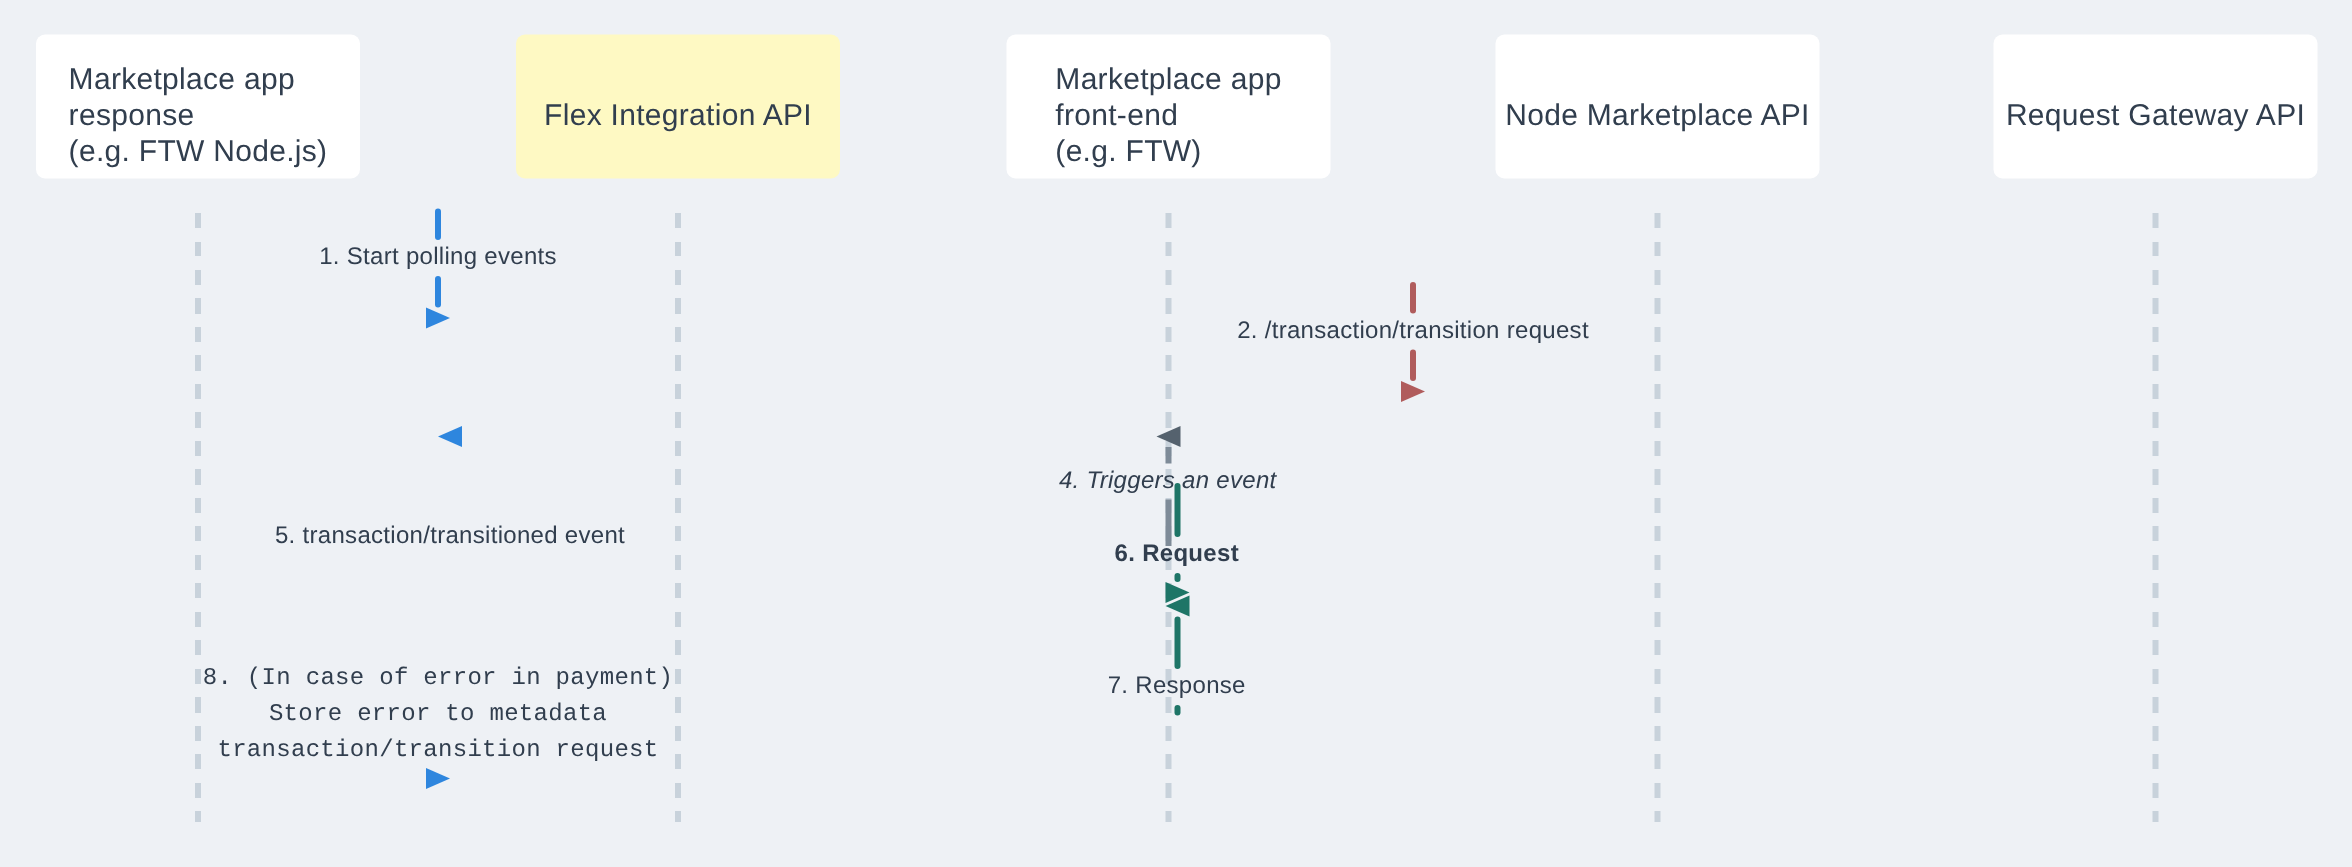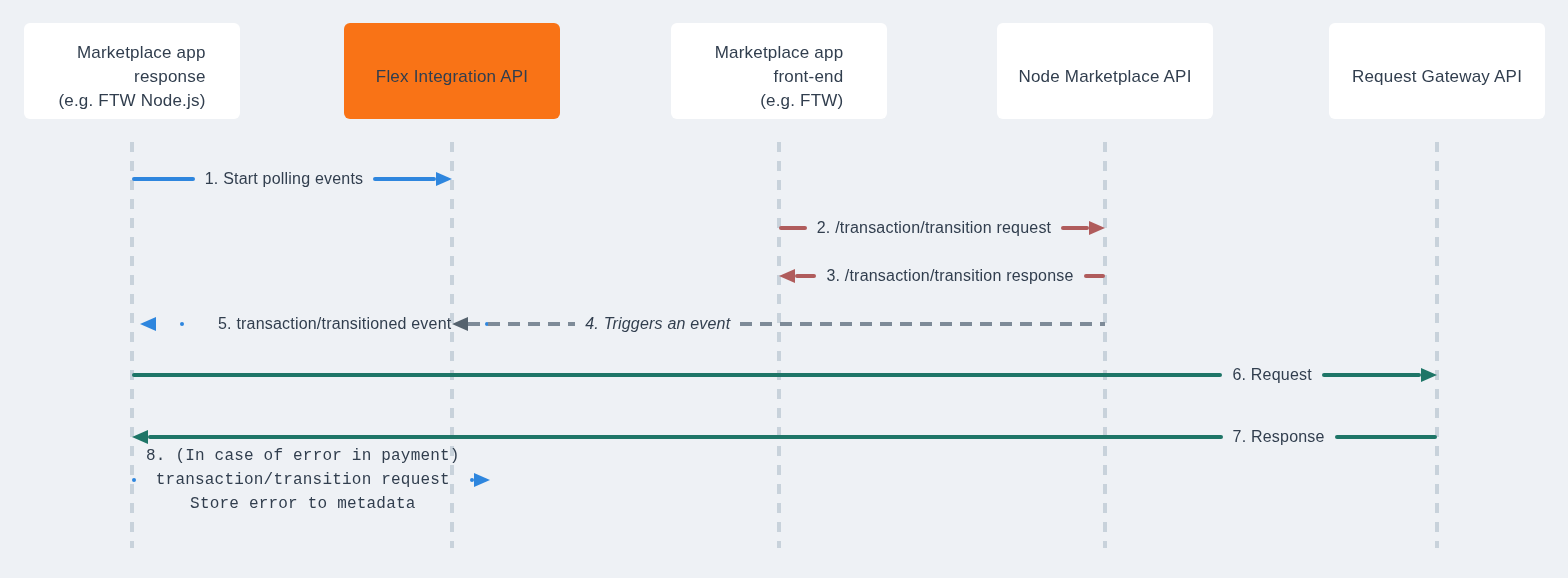--- a/index.html
+++ b/index.html
@@ -15,33 +15,34 @@
   }
   .participant-box {
     position: absolute;
     background: #ffffff;
     border-radius: 6px;
     display: flex;
     align-items: center;
     justify-content: center;
   }
   .participant-label {
-    text-align: right;
-    font-size: 17px;
+    text-align: left;
+    font-size: 20px;
     line-height: 24px;
     letter-spacing: 0.2px;
     margin-top: 12px;
   }
   .lifeline {
     position: absolute;
   }
   .message {
     position: absolute;
     display: flex;
     align-items: center;
+    flex-direction: column;
   }
   .seg {
     height: 3.5px;
     border-radius: 2px;
     min-width: 4px;
   }
   .arrowhead {
     flex: none;
     width: 0;
     height: 0;
@@ -64,21 +65,21 @@
 <div id="diagram" style="background: rgb(238, 241, 245); width: 1568px; height: 578px; color: rgb(49, 62, 78);">
     <div class="lifeline" style="left: 130px; top: 142px; width: 4px; height: 406px; background: repeating-linear-gradient(rgb(200, 210, 219) 0px, rgb(200, 210, 219) 10px, transparent 10px, transparent 19px);"></div>
     <div class="participant-box" style="left: 24px; top: 23px; width: 216px; height: 96px; border-radius: 6px; background: rgb(255, 255, 255);">
       <div class="participant-label">
         <div>Marketplace app</div>
         <div>response</div>
         <div>(e.g. FTW Node.js)</div>
       </div>
     </div>
     <div class="lifeline" style="left: 450px; top: 142px; width: 4px; height: 406px; background: repeating-linear-gradient(rgb(200, 210, 219) 0px, rgb(200, 210, 219) 10px, transparent 10px, transparent 19px);"></div>
-    <div class="participant-box" style="left: 344px; top: 23px; width: 216px; height: 96px; border-radius: 6px; background: #f97316;">
+    <div class="participant-box" style="left: 344px; top: 23px; width: 216px; height: 96px; border-radius: 6px; background: #fef9c3;">
       <div class="participant-label">
         <div>Flex Integration API</div>
       </div>
     </div>
     <div class="lifeline" style="left: 777px; top: 142px; width: 4px; height: 406px; background: repeating-linear-gradient(rgb(200, 210, 219) 0px, rgb(200, 210, 219) 10px, transparent 10px, transparent 19px);"></div>
     <div class="participant-box" style="left: 671px; top: 23px; width: 216px; height: 96px; border-radius: 6px; background: rgb(255, 255, 255);">
       <div class="participant-label">
         <div>Marketplace app</div>
         <div>front-end</div>
         <div>(e.g. FTW)</div>
@@ -105,63 +106,55 @@
       <div class="arrowhead" style="border-left: 16px solid rgb(46, 134, 222);"></div>
     </div>
     <div class="message" style="left: 779px; width: 326px; top: 188px; height: 80px; justify-content: flex-end;">
       <div class="seg" style="flex-grow: 1; background: rgb(176, 92, 92);"></div>
       <div class="message-label">
         <div>2. /transaction/transition request</div>
       </div>
       <div class="seg" style="flex-grow: 1; background: rgb(176, 92, 92);"></div>
       <div class="arrowhead" style="border-left: 16px solid rgb(176, 92, 92);"></div>
     </div>
-    <div class="message" style="left: 779px; width: 326px; top: 236px; height: 80px;">
-      <div class="arrowhead" style="border-right: 16px solid rgb(176, 92, 92);"></div>
-      <div class="seg" style="flex-grow: 1; background: rgb(176, 92, 92);"></div>
-      <div class="message-label">
-        <div>3. /transaction/transition response</div>
-      </div>
-      <div class="seg" style="flex-grow: 1; background: rgb(176, 92, 92);"></div>
-    </div>
     <div class="message" style="left: 140px; width: 320px; top: 284px; height: 80px; gap: 24px;">
       <div class="arrowhead" style="border-right: 16px solid rgb(46, 134, 222);"></div>
       <div class="seg" style="flex-grow: 1; background: rgb(46, 134, 222);"></div>
       <div class="message-label">
         <div>5. transaction/transitioned event</div>
       </div>
       <div class="seg" style="flex-grow: 1; background: rgb(46, 134, 222);"></div>
     </div>
     <div class="message" style="left: 452px; width: 653px; top: 284px; height: 80px; font-style: italic;">
       <div class="arrowhead" style="border-right: 16px solid rgb(85, 98, 110);"></div>
       <div class="seg" style="flex-grow: 1; background: repeating-linear-gradient(to right, rgb(126, 139, 152) 0px, rgb(126, 139, 152) 12px, transparent 12px, transparent 20px); border-radius: 0px;"></div>
       <div class="message-label">
         <div>4. Triggers an event</div>
       </div>
       <div class="seg" style="flex-grow: 3.4; background: repeating-linear-gradient(to right, rgb(126, 139, 152) 0px, rgb(126, 139, 152) 12px, transparent 12px, transparent 20px); border-radius: 0px;"></div>
     </div>
-    <div class="message" style="left: 132px; width: 1305px; top: 335px; height: 80px;">
+    <div class="message" style="left: 132px; width: 1305px; top: 322px; height: 80px; font-weight: bold;">
       <div class="seg" style="flex-grow: 11; background: rgb(30, 117, 103);"></div>
       <div class="message-label">
         <div>6. Request</div>
       </div>
       <div class="seg" style="flex-grow: 1; background: rgb(30, 117, 103);"></div>
       <div class="arrowhead" style="border-left: 16px solid rgb(30, 117, 103);"></div>
     </div>
     <div class="message" style="left: 132px; width: 1305px; top: 397px; height: 80px;">
       <div class="arrowhead" style="border-right: 16px solid rgb(30, 117, 103);"></div>
       <div class="seg" style="flex-grow: 10.5; background: rgb(30, 117, 103);"></div>
       <div class="message-label">
         <div>7. Response</div>
       </div>
       <div class="seg" style="flex-grow: 1; background: rgb(30, 117, 103);"></div>
     </div>
     <div class="message" style="left: 132px; width: 320px; top: 440px; height: 80px; font-family: Liberation Mono, monospace;">
       <div class="seg" style="flex-grow: 1; background: rgb(46, 134, 222);"></div>
       <div class="message-label">
         <div>8. (In case of error in payment)</div>
+        <div>Store error to metadata</div>
         <div>transaction/transition request</div>
-        <div>Store error to metadata</div>
       </div>
       <div class="seg" style="flex-grow: 1; background: rgb(46, 134, 222);"></div>
       <div class="arrowhead" style="border-left: 16px solid rgb(46, 134, 222);"></div>
     </div>
   </div>
 
 </body></html>

